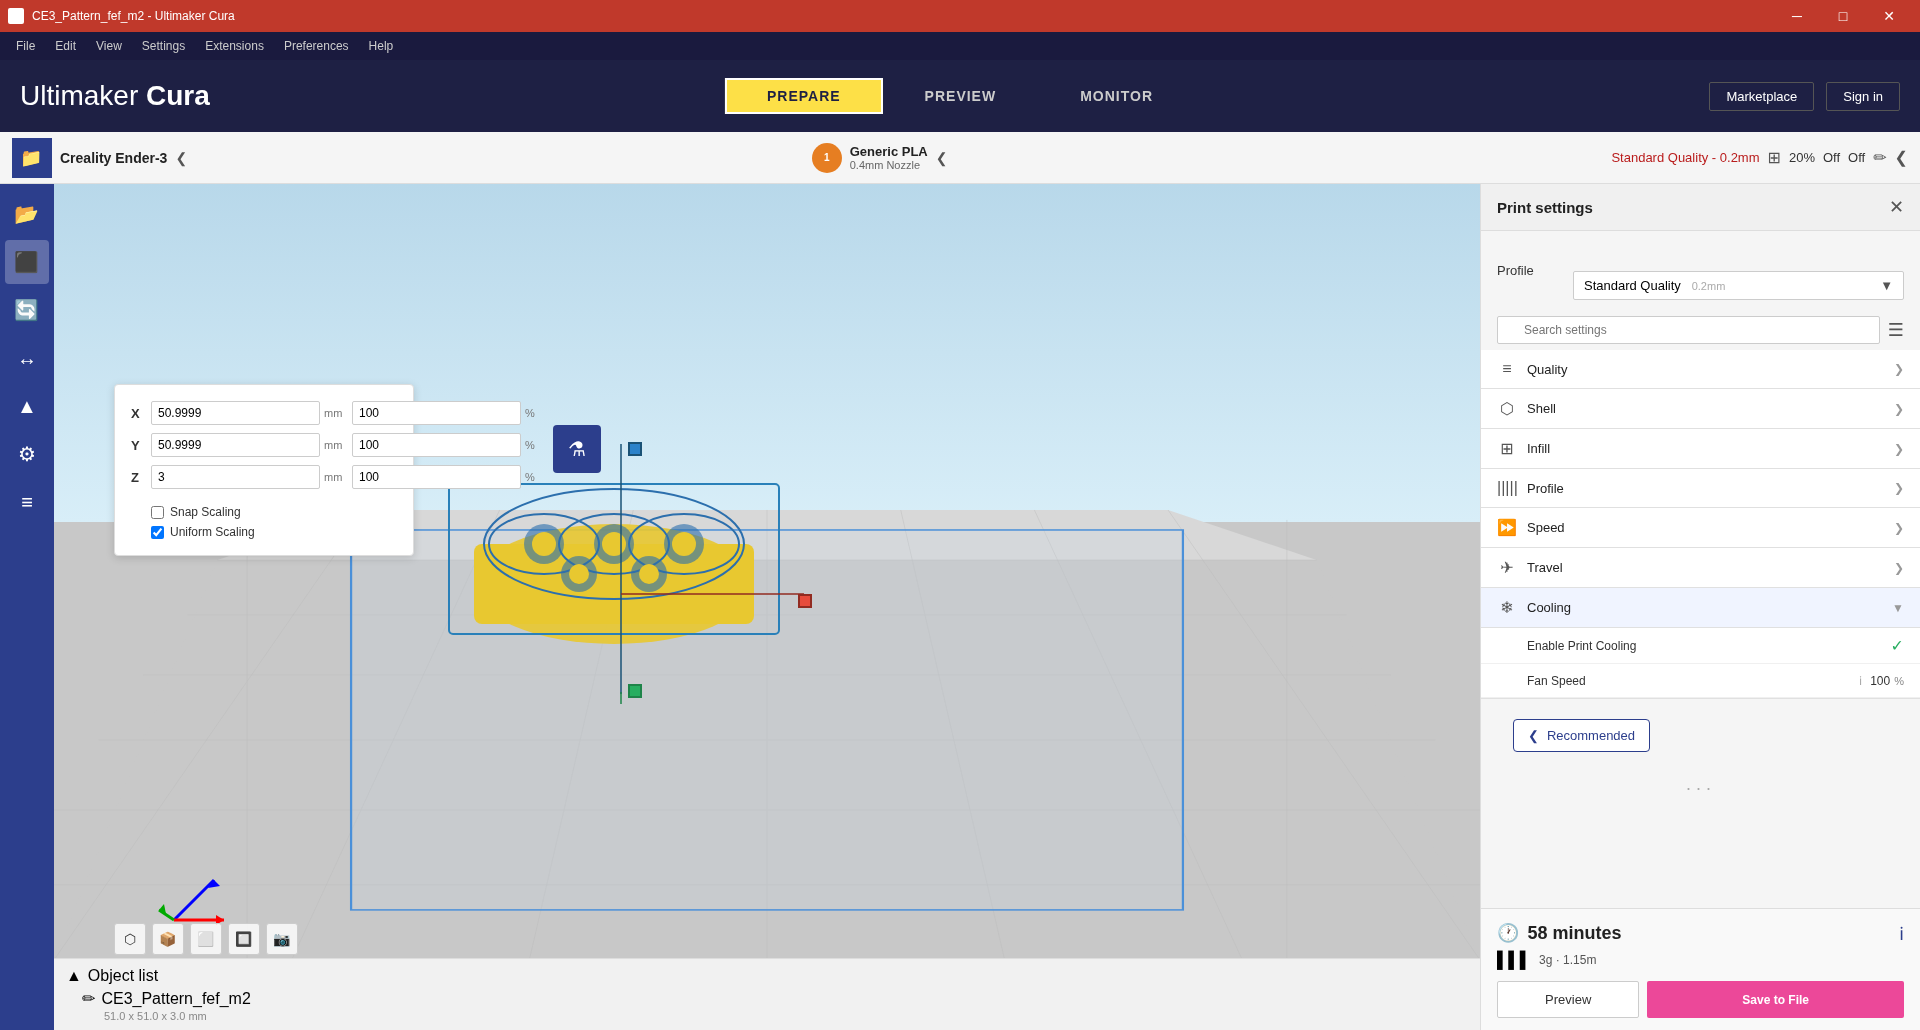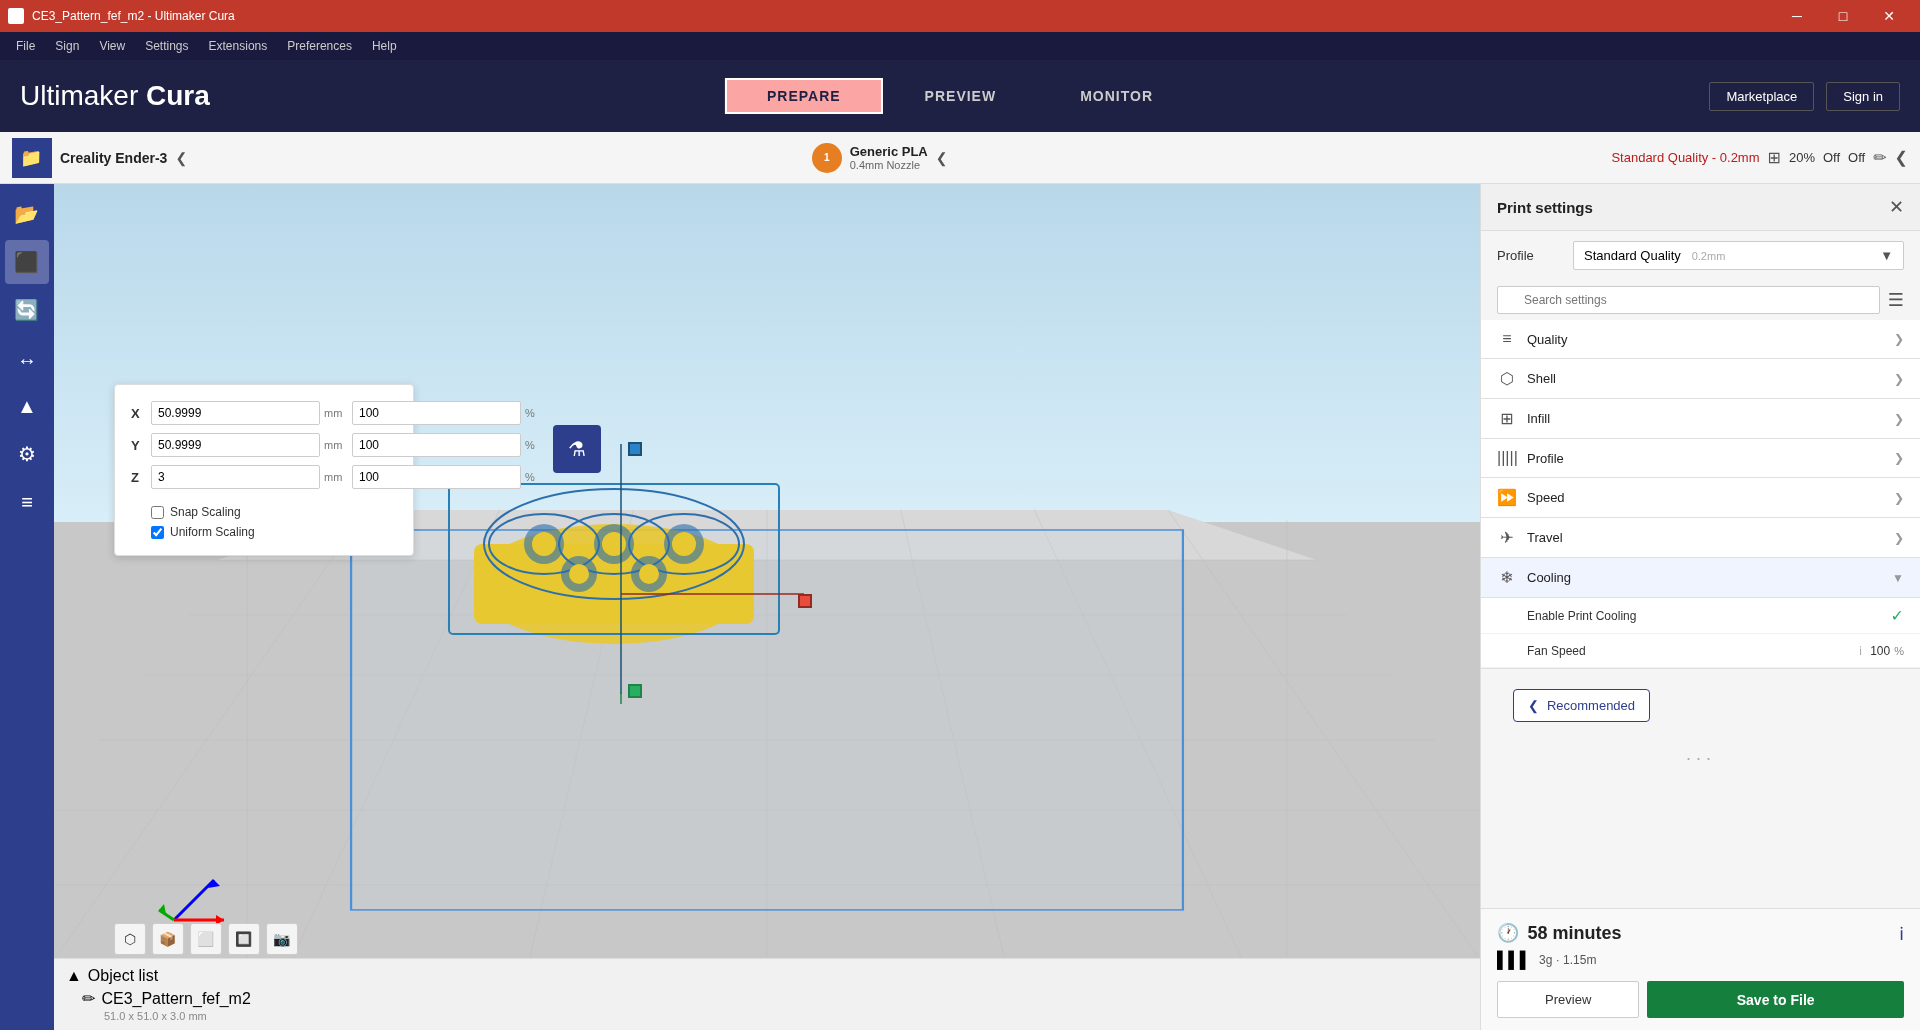--- a/index.html
+++ b/index.html
@@ -58,21 +58,21 @@
       padding: 8px 40px;
       color: #aaa;
       font-size: 14px;
       font-weight: 600;
       cursor: pointer;
       border: 2px solid transparent;
       letter-spacing: 1px;
     }
     .nav-tab.active {
       color: #1e2044;
-      background: #fca5a5;
+      background: #fde047;
       border-color: white;
     }
     .nav-tab:not(.active) { color: #ccc; }
     .header-right { margin-left: auto; display: flex; align-items: center; gap: 12px; }
     .marketplace-btn {
       border: 1px solid #555;
       background: transparent;
       color: white;
       padding: 6px 16px;
       font-size: 13px;
@@ -269,20 +269,21 @@
     .profile-label { font-size: 13px; color: #333; font-weight: 500; width: 60px; }
     .profile-select {
       flex: 1;
       border: 1px solid #ccc;
       padding: 6px 10px;
       font-size: 13px;
       border-radius: 2px;
       background: white;
       display: flex; align-items: center; justify-content: space-between;
       cursor: pointer;
+      margin-top: 30px;
     }
 
     .search-settings-row {
       padding: 6px 16px;
       display: flex;
       align-items: center;
       gap: 8px;
     }
     .search-settings-input {
       flex: 1;
@@ -377,24 +378,24 @@
       border: 1px solid #ccc;
       border-radius: 2px;
       font-size: 13px;
       color: #333;
       cursor: pointer;
       font-weight: 500;
     }
     .save-btn {
       flex: 2;
       padding: 8px;
-      background: #15803d;
+      background: #ec4899;
       border: none;
       border-radius: 2px;
-      font-size: 14px;
+      font-size: 12px;
       color: white;
       cursor: pointer;
       font-weight: 600;
     }
   </style>
 </head>
 <body>
 
 <div class="title-bar">
   <div class="title-bar-left">
@@ -403,21 +404,21 @@
   </div>
   <div class="title-bar-controls">
     <button class="title-bar-btn">─</button>
     <button class="title-bar-btn">□</button>
     <button class="title-bar-btn close">✕</button>
   </div>
 </div>
 
 <div class="menu-bar">
   <span class="menu-item">File</span>
-  <span class="menu-item">Sign</span>
+  <span class="menu-item">Edit</span>
   <span class="menu-item">View</span>
   <span class="menu-item">Settings</span>
   <span class="menu-item">Extensions</span>
   <span class="menu-item">Preferences</span>
   <span class="menu-item">Help</span>
 </div>
 
 <div class="header">
   <div class="logo">
     Ultimaker <span>Cura</span>

